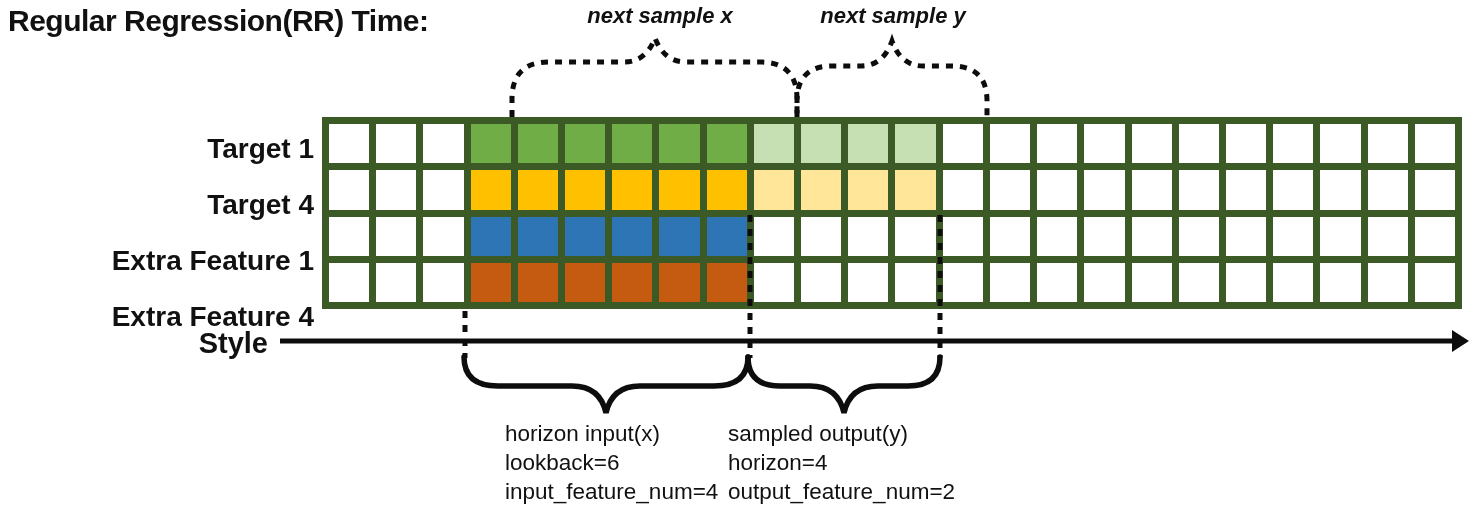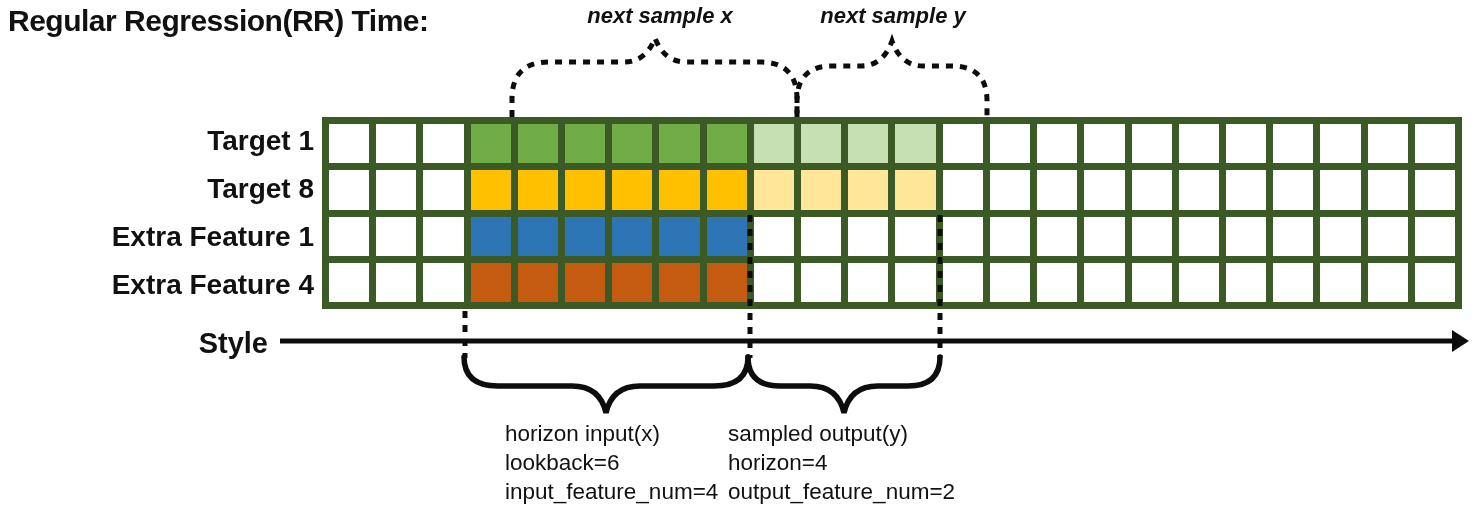--- a/index.html
+++ b/index.html
@@ -13,21 +13,21 @@
   }
   .top-label{
     position:absolute;top:3px;transform:translateX(-50%);
     font-size:22px;font-style:italic;font-weight:600;white-space:nowrap;
   }
   .top-label.x{left:660px;}
   .top-label.y{left:893px;}
   .row-labels{position:absolute;left:0;top:117px;width:314px;}
   .row-label{
     height:48px;display:flex;align-items:center;justify-content:flex-end;
-    font-size:28px;font-weight:bold;white-space:nowrap;
+    font-size:28px;font-weight:bold;white-space:nowrap;margin-top:8px;
   }
   .sample-grid{
     position:absolute;left:322px;top:117px;width:1140px;height:192px;
     box-sizing:border-box;display:grid;
     grid-template-columns:repeat(24,1fr);grid-template-rows:repeat(4,1fr);
     gap:7px;padding:7px;
   }
   .cell{width:100%;height:100%;}
   .time-label{
     position:absolute;left:150px;top:327px;width:118px;text-align:right;
@@ -46,21 +46,21 @@
 
 <div class="canvas">
 
   <div class="title">Regular Regression(RR) Time:</div>
 
   <div class="top-label y">next sample y</div>
   <div class="top-label x">next sample x</div>
 
   <div class="row-labels">
     <div class="row-label">Target 1</div>
-    <div class="row-label">Target 8</div>
+    <div class="row-label">Target 4</div>
     <div class="row-label">Extra Feature 1</div>
     <div class="row-label">Extra Feature 4</div>
   </div>
 
   <div class="sample-grid" style="background: rgb(60, 90, 38);">
       <div class="cell" style="background: rgb(255, 255, 255);"></div>
       <div class="cell" style="background: rgb(255, 255, 255);"></div>
       <div class="cell" style="background: rgb(255, 255, 255);"></div>
       <div class="cell" style="background: rgb(112, 173, 71);"></div>
       <div class="cell" style="background: rgb(112, 173, 71);"></div>

